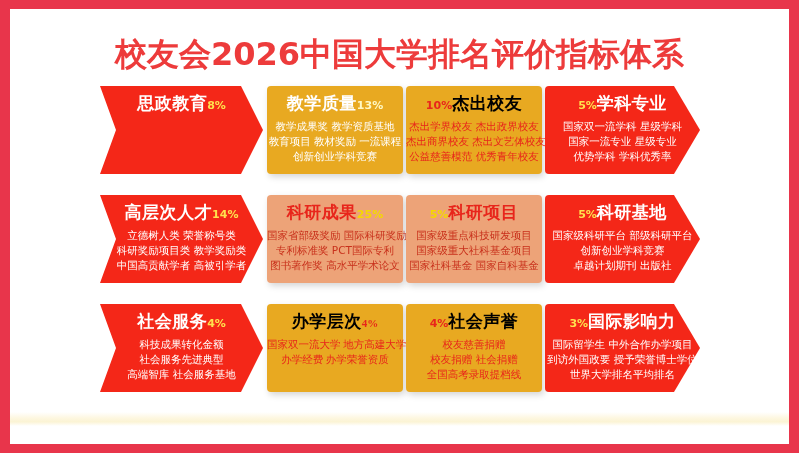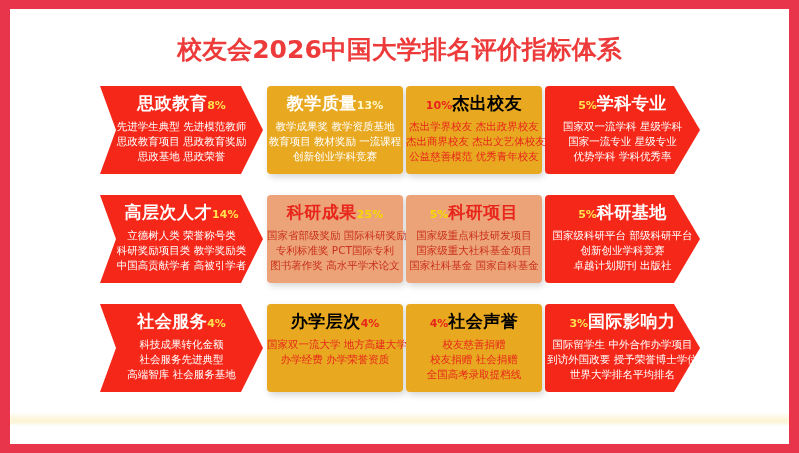--- a/index.html
+++ b/index.html
@@ -39,21 +39,21 @@
     height: 14px;
     background: linear-gradient(to bottom, #ffffff 0%, #fdf6dd 45%, #fbf3d2 70%, #ffffff 100%);
     opacity: 0.95;
   }
   .title {
     position: absolute;
     left: 0;
     top: 33px;
     width: 799px;
     text-align: center;
-    font-size: 25px;
+    font-size: 32px;
     font-weight: bold;
     letter-spacing: 0px;
     color: #ed3b3b;
     white-space: nowrap;
   }
   .rows {
     position: absolute;
     left: 0;
     top: 86px;
     width: 799px;
@@ -142,25 +142,20 @@
 
   <div class="title">校友会2026中国大学排名评价指标体系</div>
 
   <div class="rows" id="rows-container">
       <div class="row">
         <div class="card shape-start theme-red" style="left: 100px; width: 163px;">
           <div class="card-head">
             <span class="card-title">思政教育</span>
             <span class="card-pct">8%</span>
           </div>
-          <div class="card-lines">
-            <div class="card-line">先进学生典型 先进模范教师</div>
-            <div class="card-line">思政教育项目 思政教育奖励</div>
-            <div class="card-line">思政基地 思政荣誉</div>
-          </div>
         </div>
         <div class="card shape-mid theme-gold" style="left: 267px; width: 136px;">
           <div class="card-head">
             <span class="card-title">教学质量</span>
             <span class="card-pct">13%</span>
           </div>
           <div class="card-lines">
             <div class="card-line">教学成果奖 教学资质基地</div>
             <div class="card-line">教育项目 教材奖励 一流课程</div>
             <div class="card-line">创新创业学科竞赛</div>
@@ -240,21 +235,21 @@
           <div class="card-head">
             <span class="card-title">社会服务</span>
             <span class="card-pct">4%</span>
           </div>
           <div class="card-lines">
             <div class="card-line">科技成果转化金额</div>
             <div class="card-line">社会服务先进典型</div>
             <div class="card-line">高端智库 社会服务基地</div>
           </div>
         </div>
-        <div class="card shape-mid theme-gold ink-red" style="left: 267px; width: 136px;">
+        <div class="card shape-mid theme-gold ink-red" style="left: 267px; width: 136px; font-family: Liberation Serif, serif;">
           <div class="card-head">
             <span class="card-title">办学层次</span>
             <span class="card-pct">4%</span>
           </div>
           <div class="card-lines">
             <div class="card-line">国家双一流大学 地方高建大学</div>
             <div class="card-line">办学经费  办学荣誉资质</div>
           </div>
         </div>
         <div class="card shape-mid theme-gold ink-red" style="left: 406px; width: 136px;">

